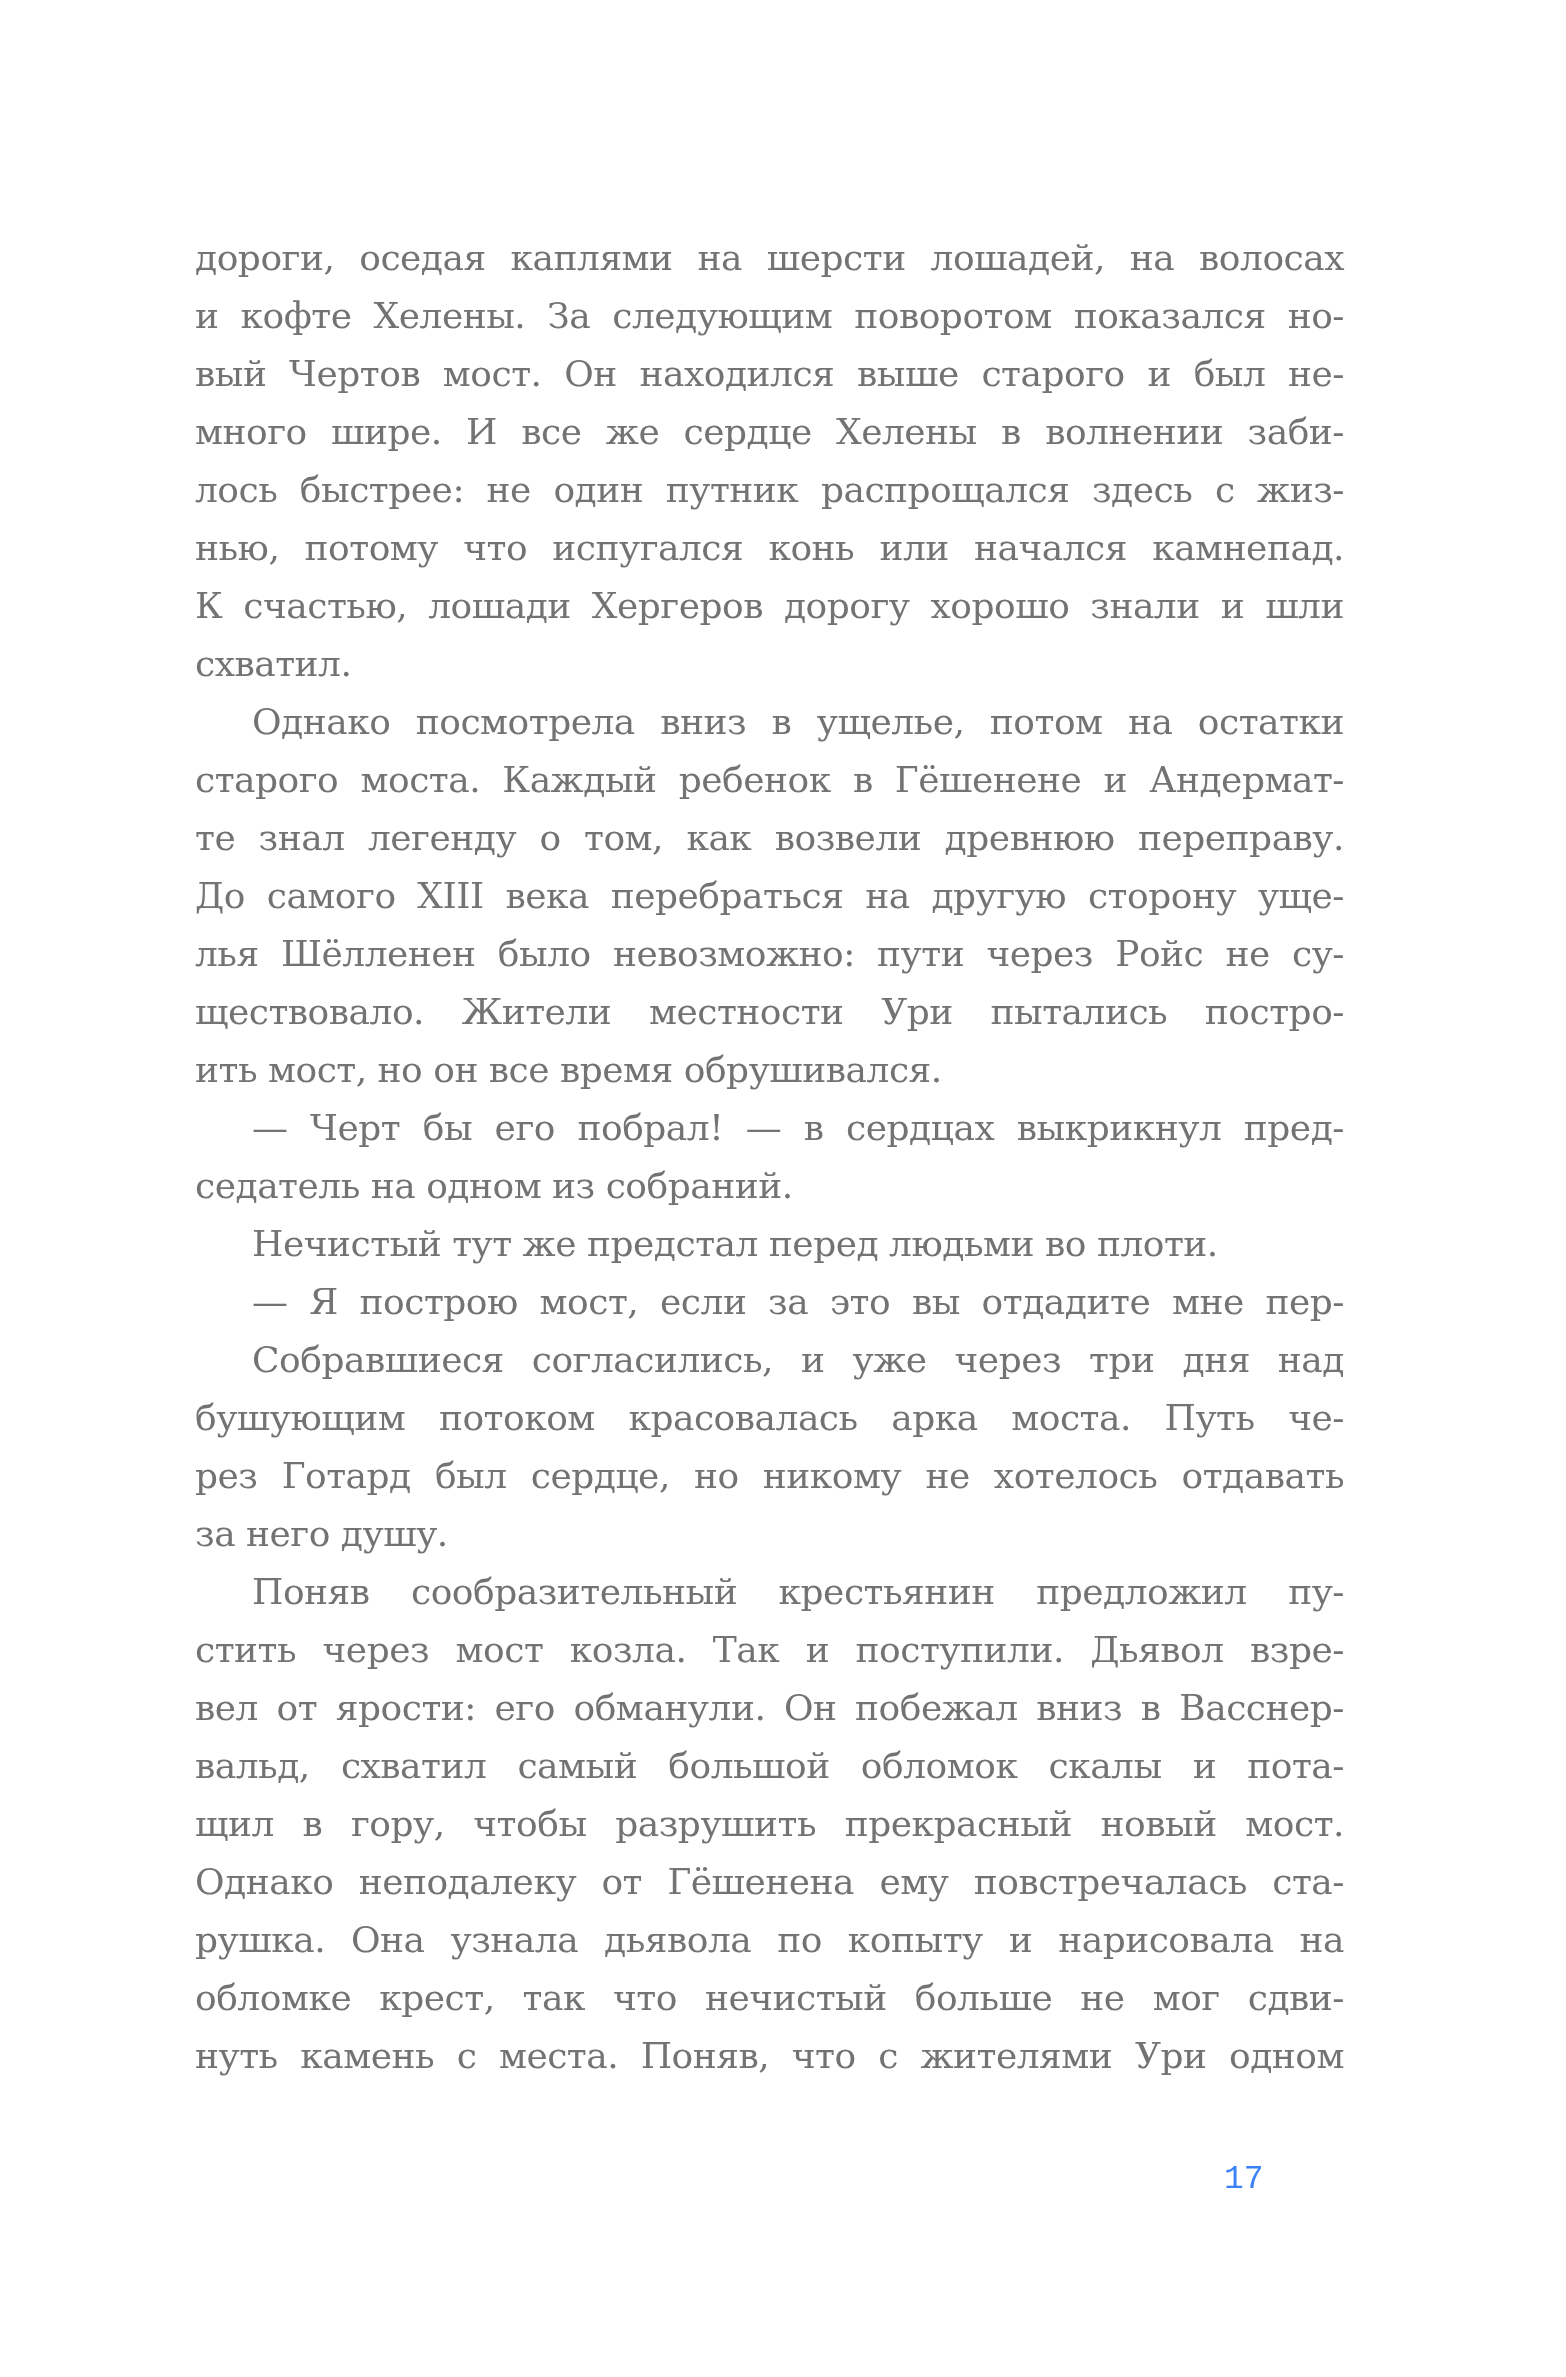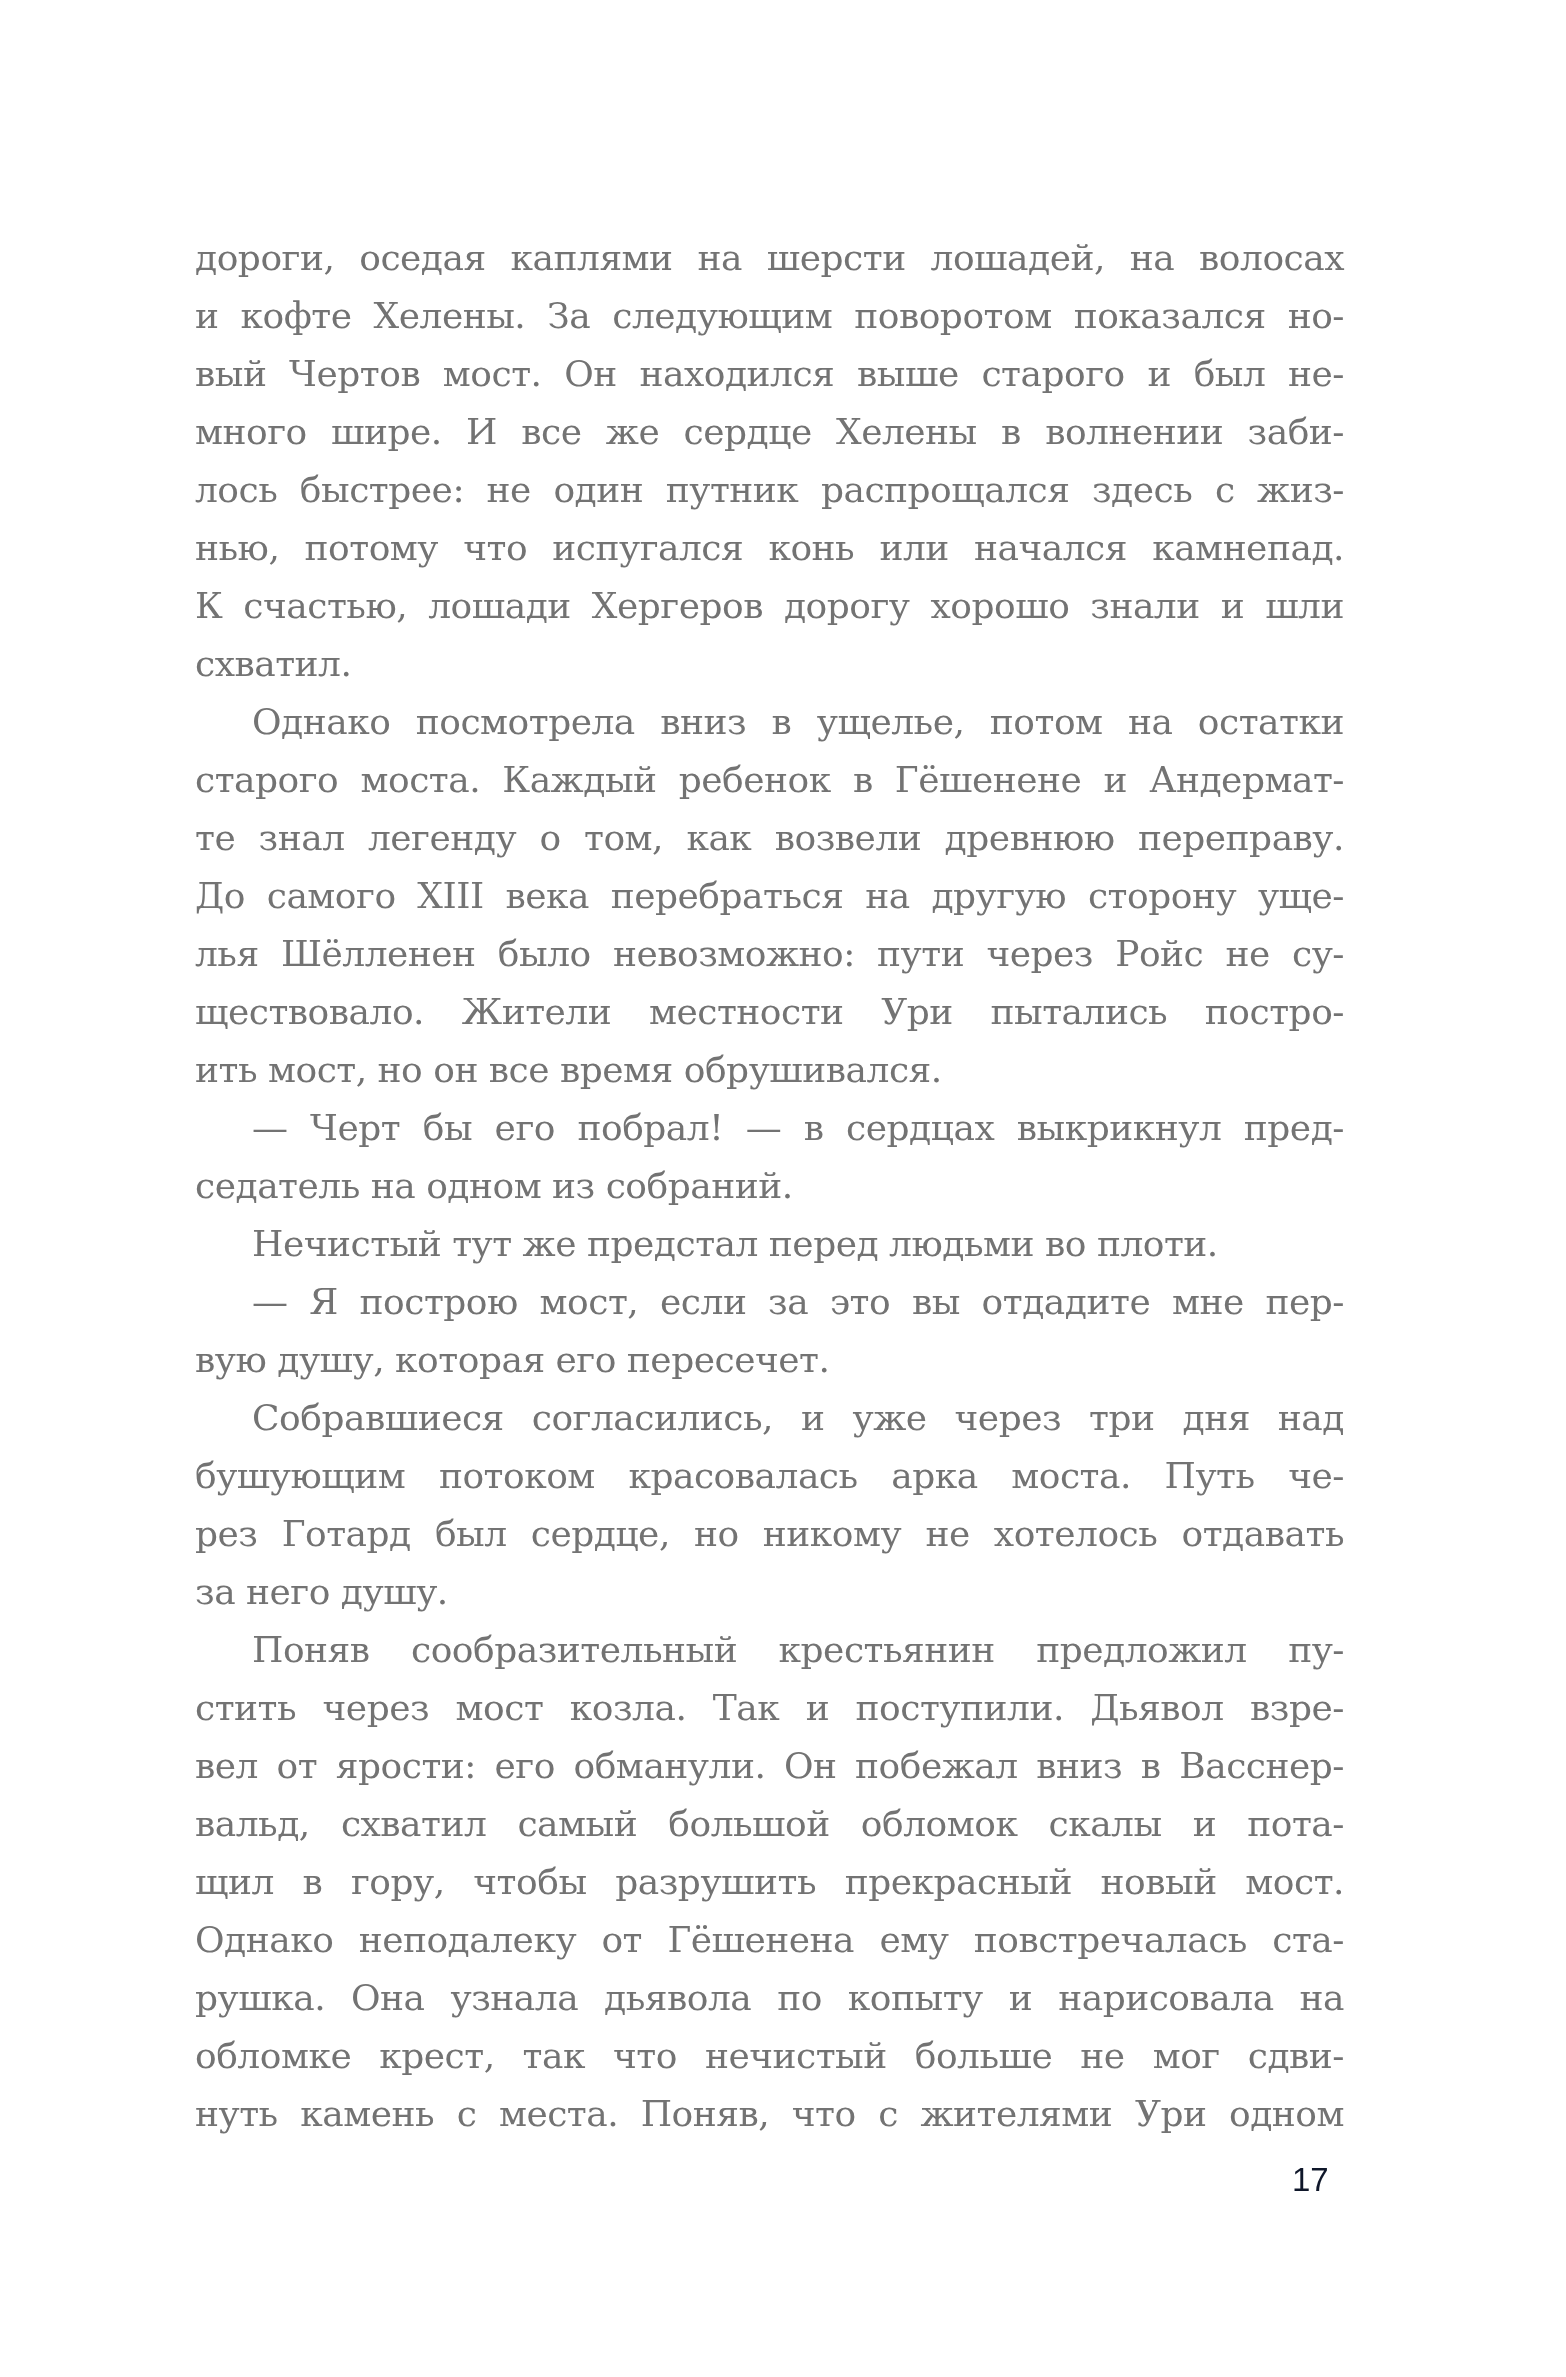--- a/index.html
+++ b/index.html
@@ -33,25 +33,25 @@
       transform-origin: left center;
     }
     .line.last {
       text-align-last: left;
     }
     .line.indent {
       padding-left: 57px;
     }
     .page-number {
       position: absolute;
-      left: 1292px;
+      left: 1224px;
       top: 2161px;
-      font-family: Liberation Sans, sans-serif;
+      font-family: Liberation Mono, monospace;
       font-size: 33px;
-      color: #0f172a;
+      color: #3b82f6;
     }
   </style>
 </head>
 <body>
 
 <div class="page" id="page-body">
     <span class="line">дороги, оседая каплями на шерсти лошадей, на волосах</span>
     <span class="line">и кофте Хелены. За следующим поворотом показался но-</span>
     <span class="line">вый Чертов мост. Он находился выше старого и был не-</span>
     <span class="line">много шире. И все же сердце Хелены в волнении заби-</span>
@@ -63,21 +63,20 @@
     <span class="line">старого моста. Каждый ребенок в Гёшенене и Андермат-</span>
     <span class="line">те знал легенду о том, как возвели древнюю переправу.</span>
     <span class="line">До самого XIII века перебраться на другую сторону уще-</span>
     <span class="line">лья Шёлленен было невозможно: пути через Ройс не су-</span>
     <span class="line">ществовало. Жители местности Ури пытались постро-</span>
     <span class="line last">ить мост, но он все время обрушивался.</span>
     <span class="line indent">— Черт бы его побрал! — в сердцах выкрикнул пред-</span>
     <span class="line last">седатель на одном из собраний.</span>
     <span class="line indent last">Нечистый тут же предстал перед людьми во плоти.</span>
     <span class="line indent">— Я построю мост, если за это вы отдадите мне пер-</span>
-    <span class="line last">вую душу, которая его пересечет.</span>
     <span class="line indent">Собравшиеся согласились, и уже через три дня над</span>
     <span class="line">бушующим потоком красовалась арка моста. Путь че-</span>
     <span class="line">рез Готард был сердце, но никому не хотелось отдавать</span>
     <span class="line last">за него душу.</span>
     <span class="line indent">Поняв сообразительный крестьянин предложил пу-</span>
     <span class="line">стить через мост козла. Так и поступили. Дьявол взре-</span>
     <span class="line">вел от ярости: его обманули. Он побежал вниз в Васснер-</span>
     <span class="line">вальд, схватил самый большой обломок скалы и пота-</span>
     <span class="line">щил в гору, чтобы разрушить прекрасный новый мост.</span>
     <span class="line">Однако неподалеку от Гёшенена ему повстречалась ста-</span>

